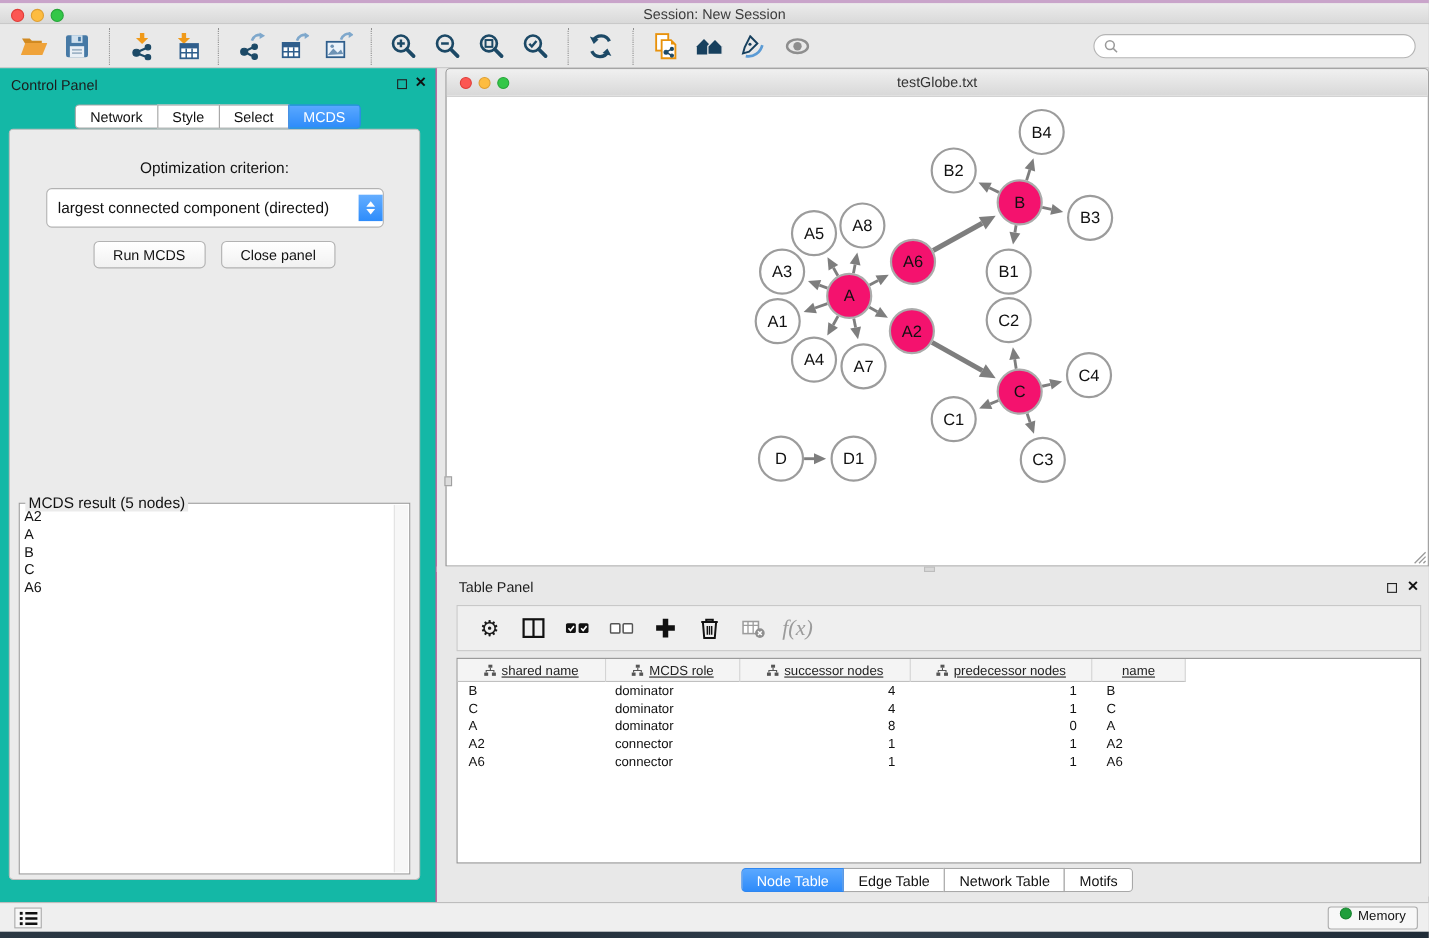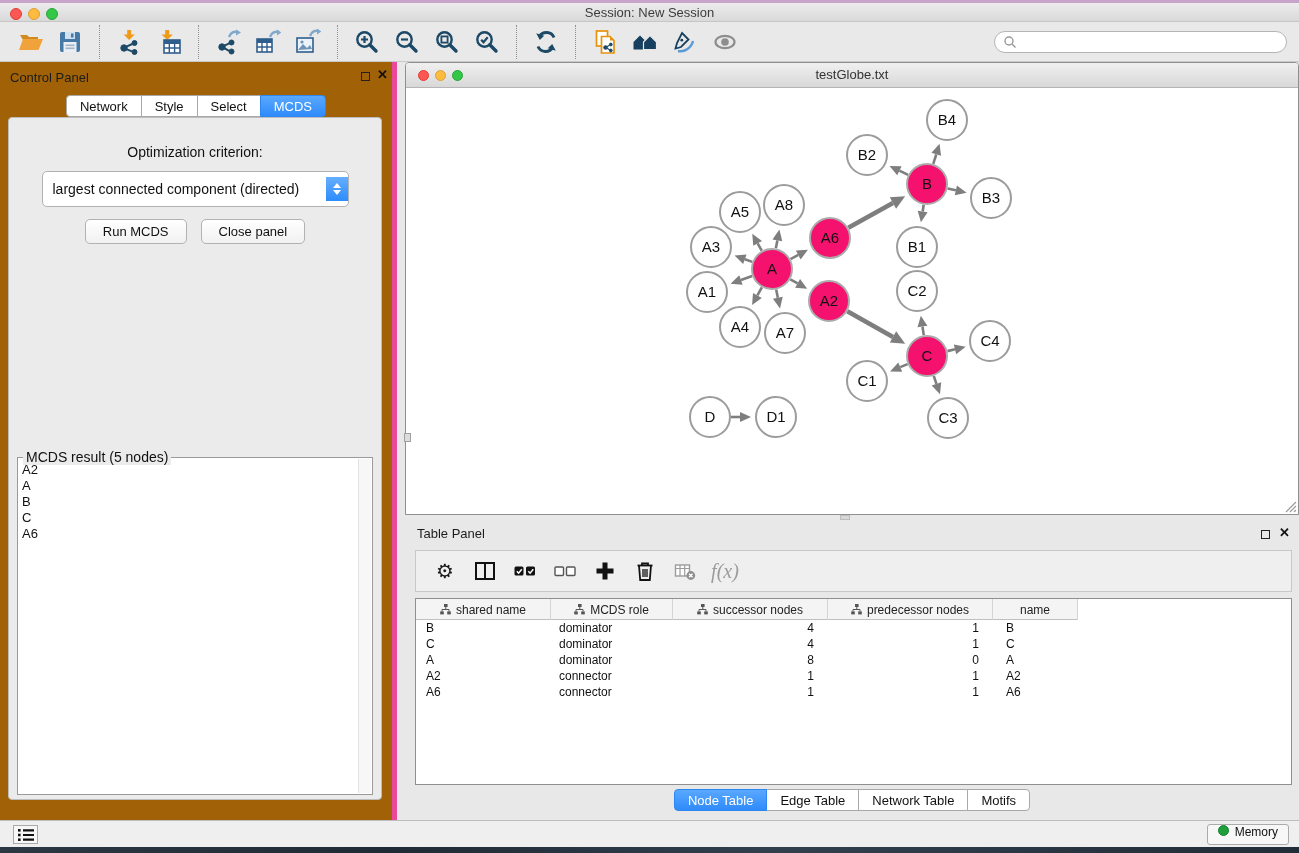--- a/index.html
+++ b/index.html
@@ -21,21 +21,21 @@
              border-bottom:1px solid #C9C9C9; display:flex; align-items:center; padding-left:10px; }
   .tbtn { width:32px; height:32px; display:flex; align-items:center; justify-content:center; margin:0 4px; }
   .tsep { height:34px; border-left:1px dotted #8F8F8F; margin:0 9px; }
   .searchbox { margin-left:auto; margin-right:12px; width:293px; height:22px; background:#fff;
                border:1px solid #B5B5B5; border-radius:11px; display:flex; align-items:center; padding-left:8px; }
   .searchbox input { border:none; outline:none; background:transparent; font-size:12px; width:250px;
                      font-family:"Liberation Sans",sans-serif; }
 
   
   .control-panel { position:absolute; left:0; top:62px; width:397px; height:758px;
-                   background:#a16207; border-right:5px solid #ec4899; }
+                   background:#14b8a6; border-right:1px solid #ec4899; }
   .panel-header { position:absolute; left:10px; top:8px; font-size:13px; color:#1c1c1c; }
   .float-ic { position:absolute; top:10px; width:9px; height:9px; border:1.5px solid #222; }
   .close-ic { position:absolute; top:5px; font-size:13px; font-weight:bold; color:#111; }
   .cp-float { left:361px; } .cp-close { left:377px; }
 
   .seg-tabs { position:absolute; left:0; right:0; display:flex; justify-content:center; z-index:3; }
   .cp-tabs { top:33px; }
   .tab { display:inline-flex; align-items:center; height:22px; padding:0 13px; background:#fff;
          border:1px solid #A8A8A8; margin-left:-1px; font-size:13px; color:#111; position:relative; }
   .tab:first-child { border-radius:4px 0 0 4px; margin-left:0; }
@@ -92,21 +92,21 @@
   .tp-toolbar { position:absolute; left:10px; top:30px; width:877px; height:42px; background:#EFEFEF;
                 border:1px solid #C8C8C8; display:flex; align-items:center; padding-left:14px; gap:10px; }
   .ticon { width:30px; height:30px; display:flex; align-items:center; justify-content:center; }
   .gear-char { font-family:"DejaVu Sans",sans-serif; font-size:20px; color:#1a1a1a; line-height:1; }
   .fx { font-family:Liberation Serif, serif; font-style:italic; font-size:20px; color:#9B9B9B; }
 
   .tp-table { position:absolute; left:10px; top:78px; width:877px; height:187px; background:#fff;
               border:1px solid #8F8F8F; overflow:hidden; }
   .thead { display:flex; height:21px; background:#F4F4F4; border-bottom:1px solid #C0C0C0; width:662px; }
   .th { display:flex; align-items:center; justify-content:center; gap:5px; font-size:12px; color:#222;
-        border-right:1px solid #D4D4D4; height:21px; }
+        border-right:1px solid #D4D4D4; height:21px;text-decoration:underline; }
   .tr { display:flex; height:16px; }
   .td { font-size:12px; line-height:16px; color:#111; white-space:nowrap; overflow:hidden; }
   .c0 { width:135px; } .c1 { width:122px; } .c2 { width:155px; } .c3 { width:165px; } .c4 { width:85px; }
   .td.c0 { padding-left:10px; } .td.c1 { padding-left:8px; }
   .td.c2,.td.c3 { text-align:right; padding-right:14px; }
   .td.c4 { padding-left:13px; }
   .tp-tabs { top:269px; }
 
   
   .status-bar { position:absolute; left:0; top:820px; width:1299px; height:27px;

